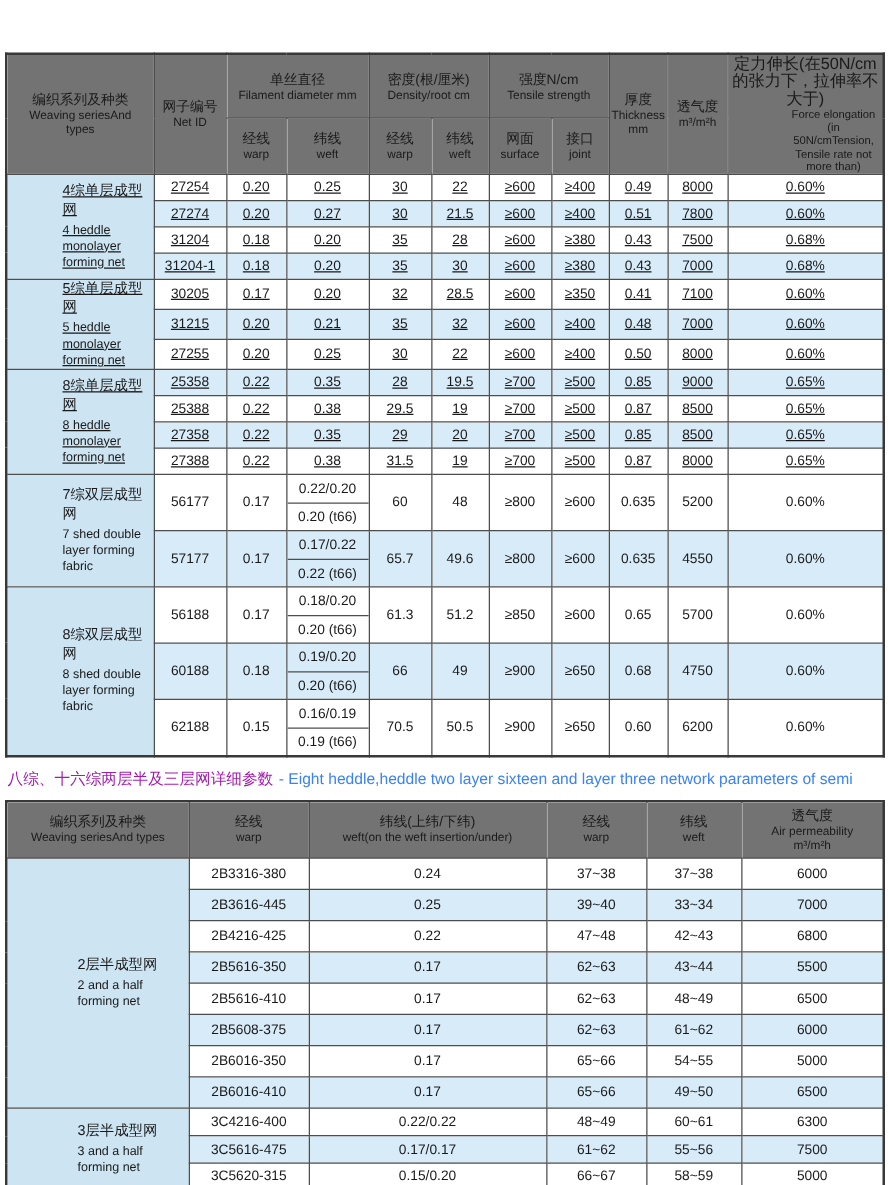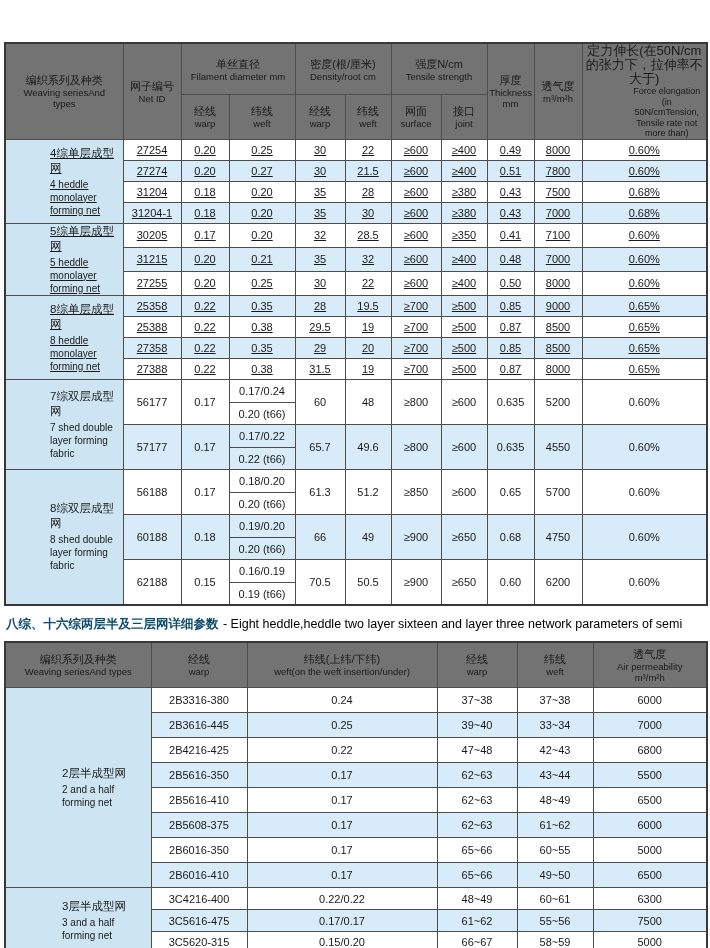--- a/index.html
+++ b/index.html
@@ -38,22 +38,22 @@
     background:#cde4f2; text-align:left; padding-left:44px;
   }
   td.glabel .gzh { font-size:11.5px; line-height:15px; }
   td.glabel .gen { font-size:10px; line-height:13px; white-space:pre-line; margin-top:2px; }
 
   td.split { padding:0; }
   td.split .half { height:22px; line-height:22px; }
   td.split .half + .half { border-top:1px solid #4d4d4d;text-align:center; }
 
   .title-line { margin:8px 0 8px 2px; white-space:nowrap; }
-  .title-zh { color:#0c4a6e; font-size:12.5px; font-weight:bold; }
-  .title-en { color:#000000; font-size:12.5px; font-weight:normal; }
+  .title-zh { color:#a21caf; font-size:12.5px; font-weight:normal; }
+  .title-en { color:#3b82f6; font-size:12.5px; font-weight:normal; }
 
   #table2 tr.thead-row { height:46px; }
   #table2 tbody tr.simple { height:25px; }
   #table2 tbody tr.g2 { height:22px; }
   #table2 td.glabel { padding-left:56px; }
 </style>
 </head>
 <body>
 
 <div class="page">
@@ -289,21 +289,21 @@
         </tr>
         <tr class="tall w">
           <td rowspan="2" class="glabel">
             <div class="gzh">7综双层成型网</div>
             <div class="gen">7 shed double
 layer forming fabric</div>
           </td>
           <td>56177</td>
           <td>0.17</td>
           <td class="split">
-            <div class="half">0.17/0.24</div>
+            <div class="half">0.22/0.20</div>
             <div class="half">0.20 (t66)</div>
           </td>
           <td>60</td>
           <td>48</td>
           <td>≥800</td>
           <td>≥600</td>
           <td>0.635</td>
           <td>5200</td>
           <td>0.60%</td>
         </tr>
@@ -462,21 +462,21 @@
           <td>2B5608-375</td>
           <td>0.17</td>
           <td>62~63</td>
           <td>61~62</td>
           <td>6000</td>
         </tr>
         <tr class="simple w ">
           <td>2B6016-350</td>
           <td>0.17</td>
           <td>65~66</td>
-          <td>60~55</td>
+          <td>54~55</td>
           <td>5000</td>
         </tr>
         <tr class="simple b ">
           <td>2B6016-410</td>
           <td>0.17</td>
           <td>65~66</td>
           <td>49~50</td>
           <td>6500</td>
         </tr>
         <tr class="simple w g2">

